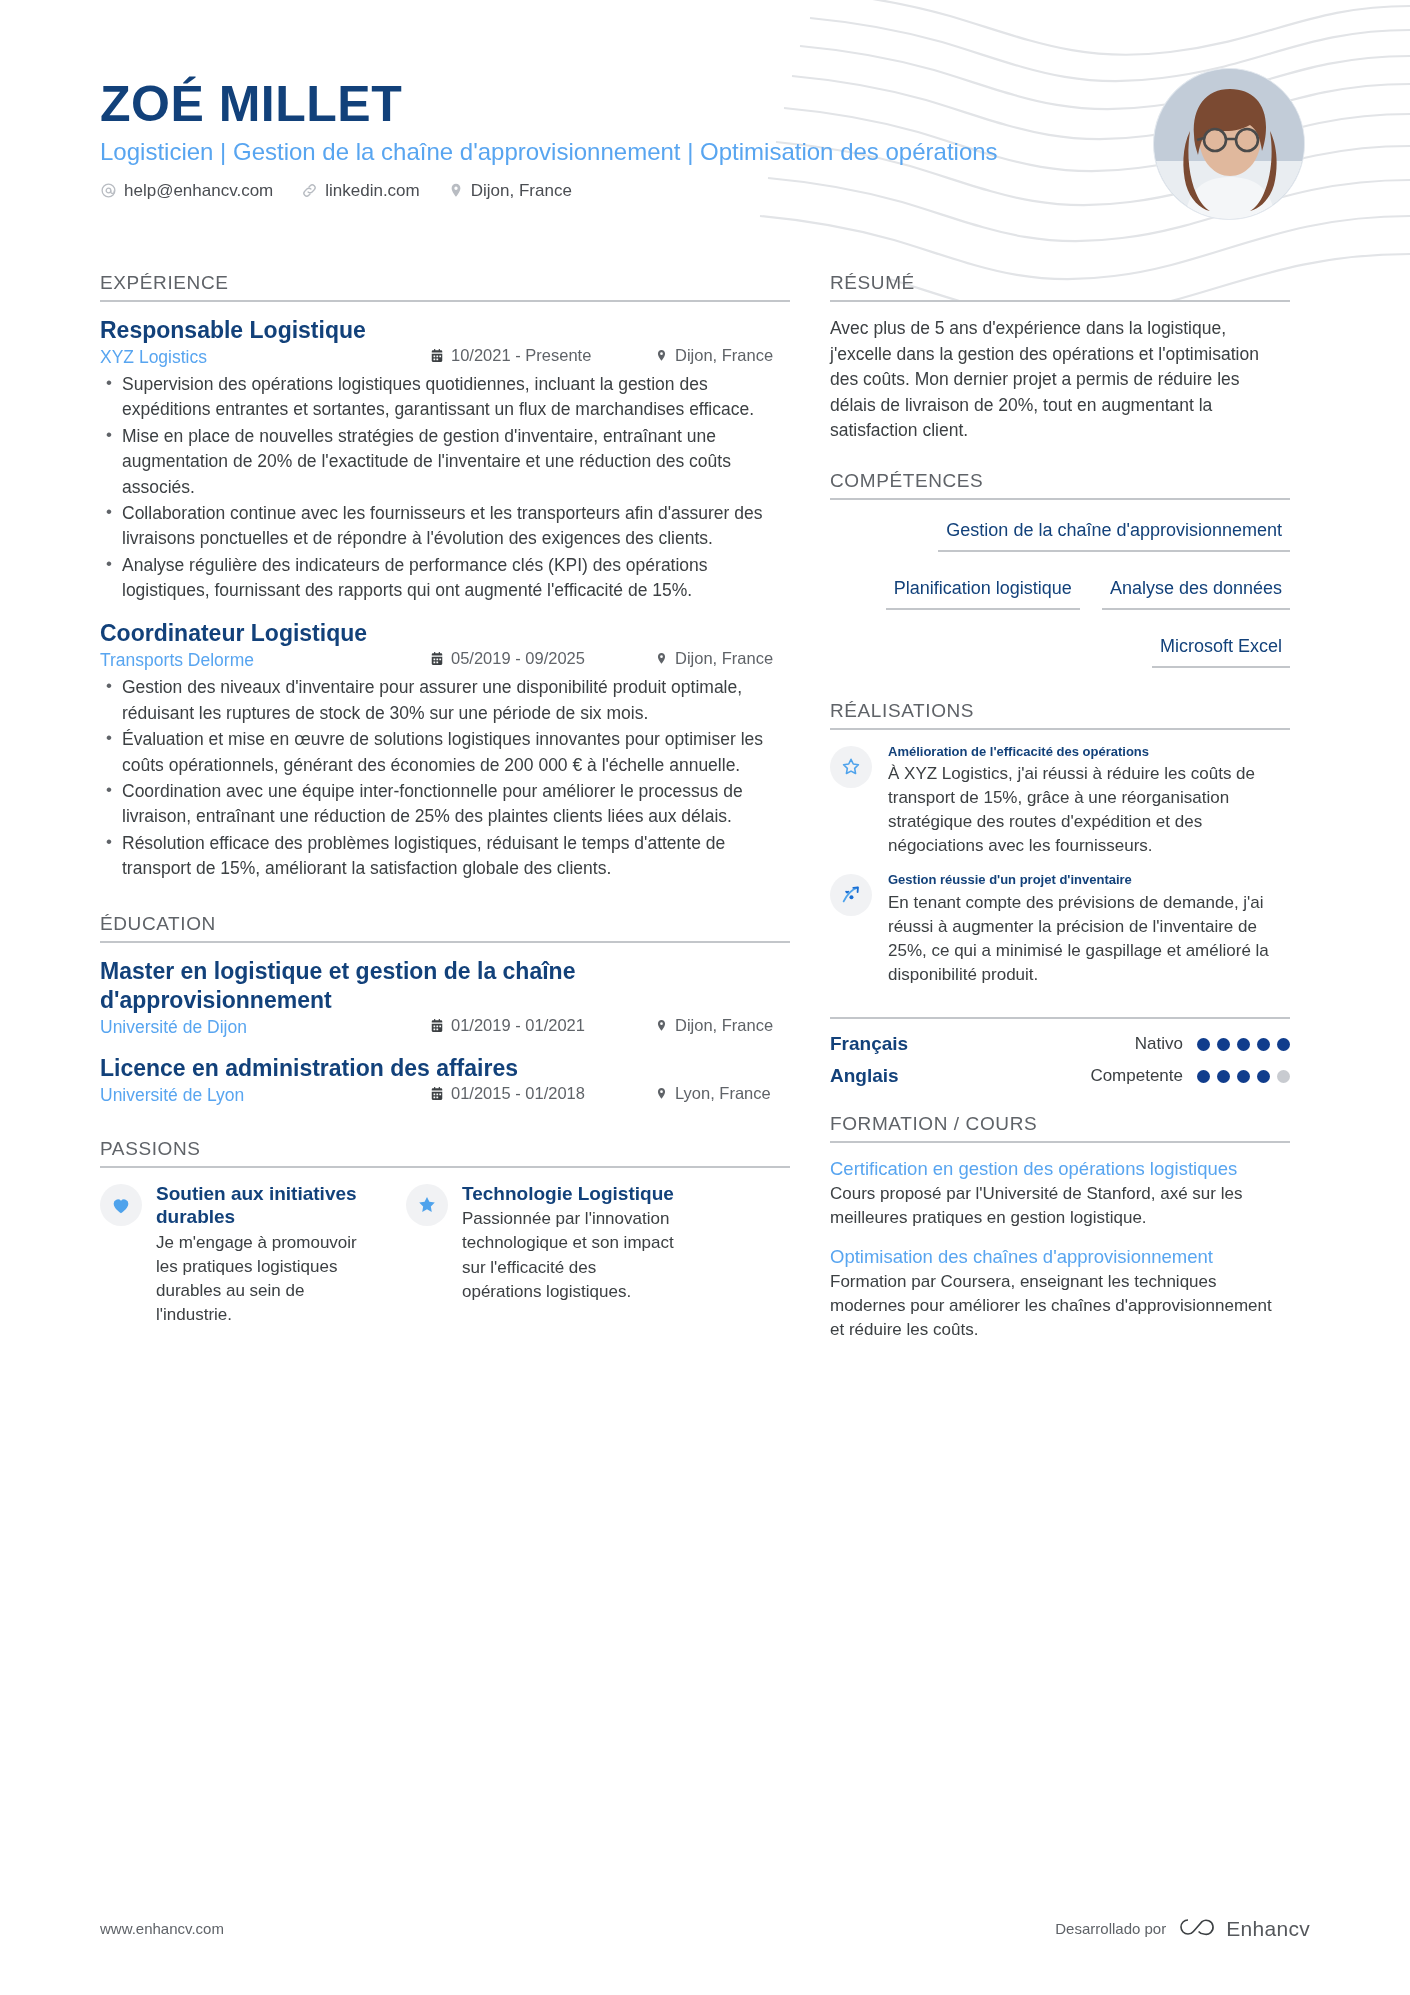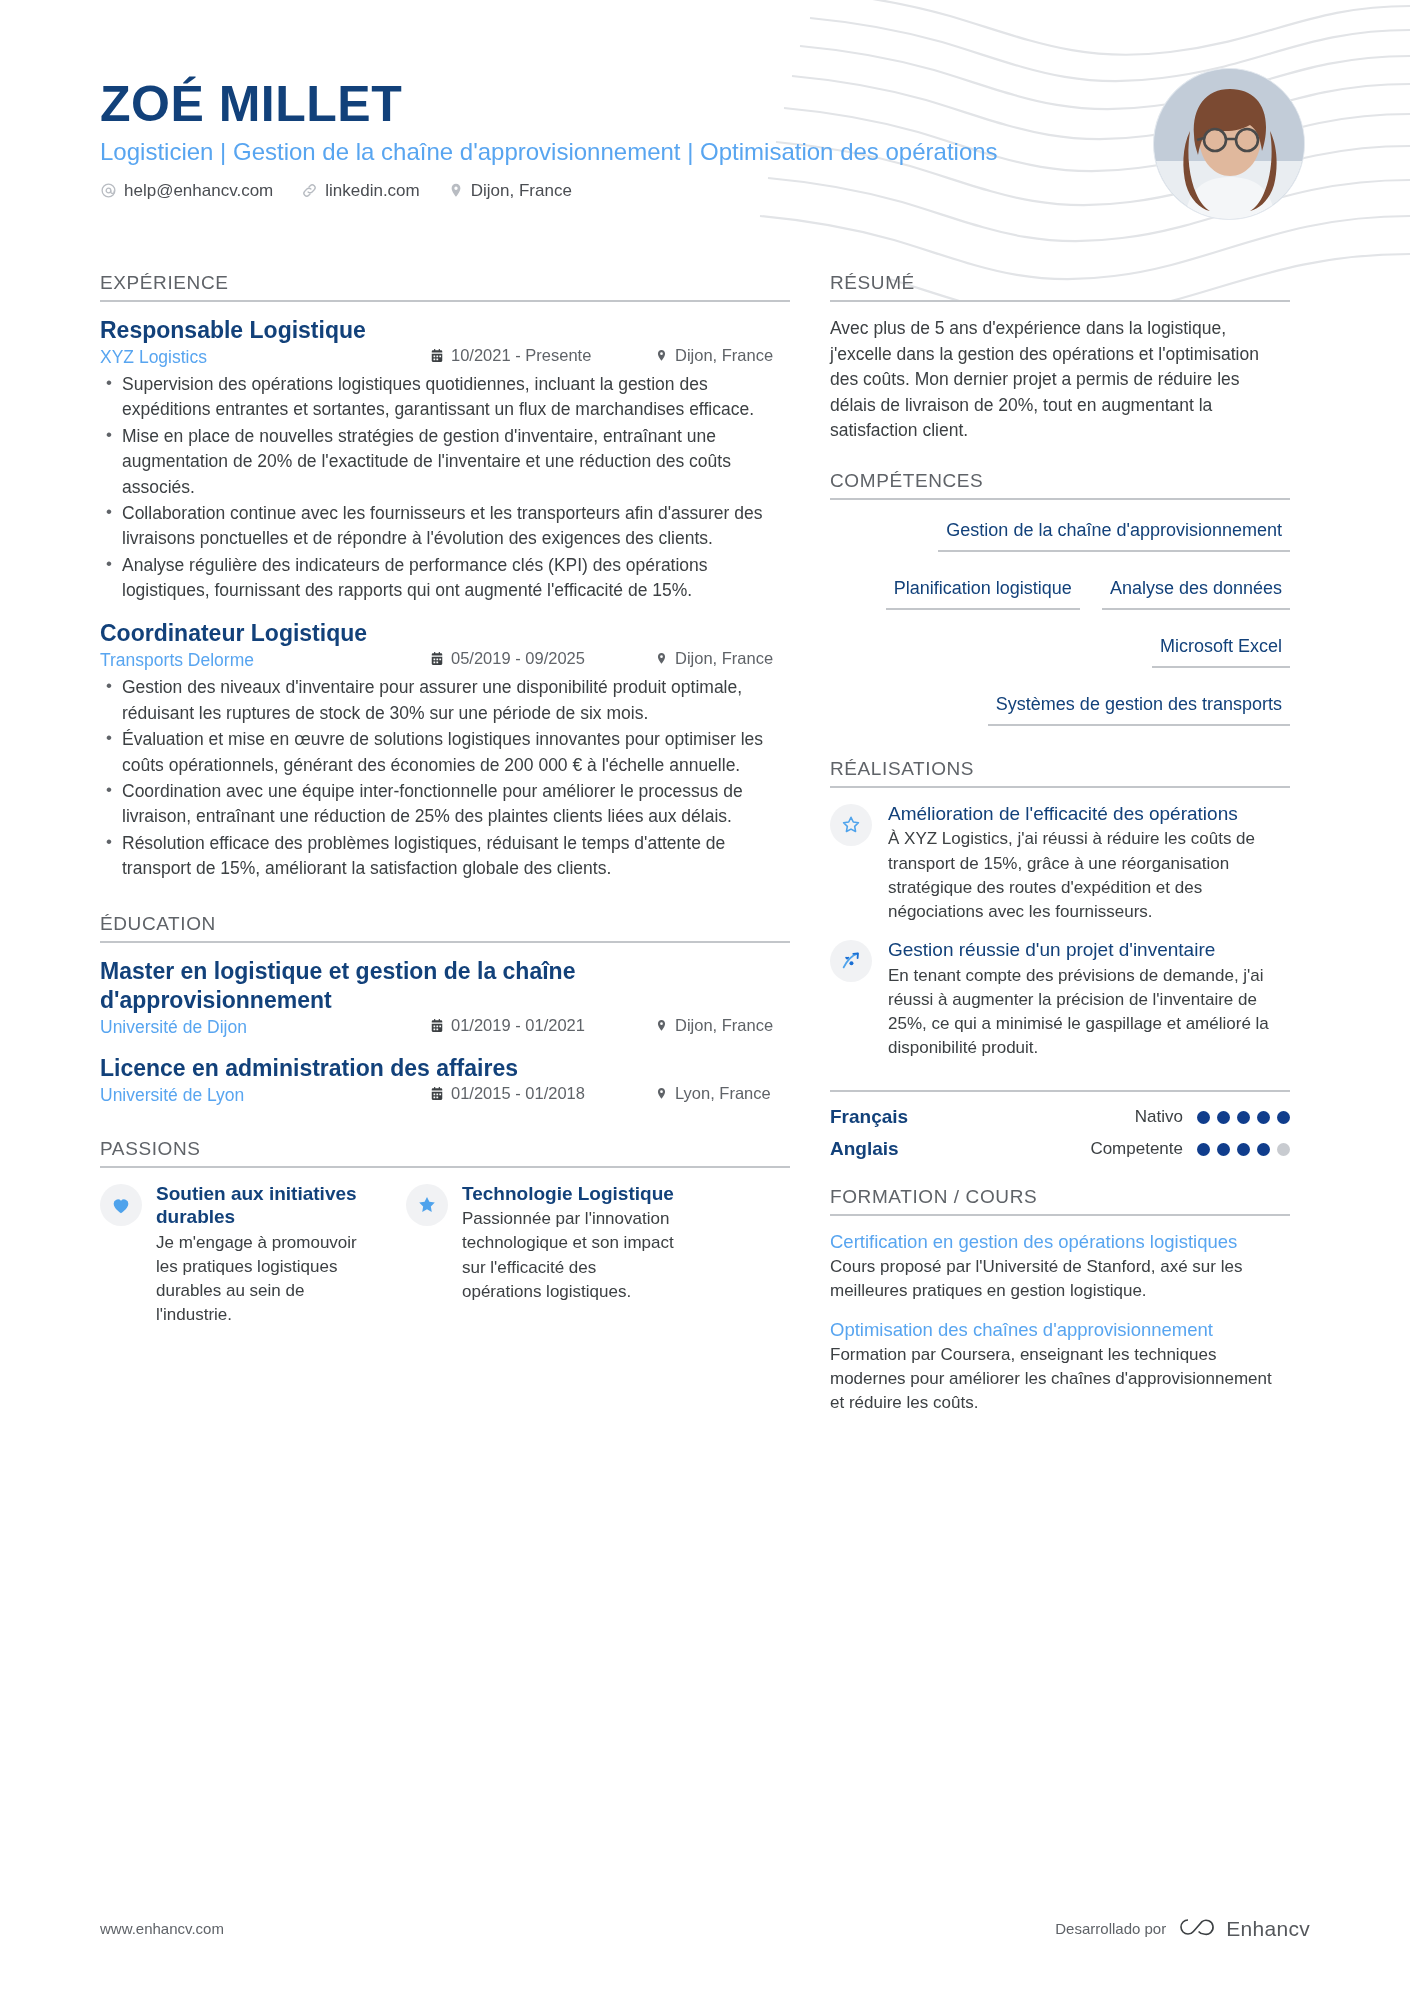--- a/index.html
+++ b/index.html
@@ -183,23 +183,23 @@
     font-size: 18px;
     color: #12417a;
     padding: 6px 8px 9px 8px;
     border-bottom: 2px solid #c3c6ca;
     margin-bottom: 12px;
     white-space: nowrap;
   }
 
   .ach-item { display: flex; gap: 16px; margin-bottom: 14px; }
   .ach-body .ach-title {
-    font-size: 19px;
+    font-size: 13px;
     color: #12417a;
-    font-weight: 400;
+    font-weight: 700;
     line-height: 1.25;
     margin-bottom: 2px;
   }
   .ach-body .ach-text {
     font-size: 17px;
     line-height: 1.42;
     color: #3c4043;
   }
 
   .lang-row {
@@ -494,21 +494,20 @@
       <div class="gap-22"></div>
 
       <div class="sec">
         <div class="sec-title">COMPÉTENCES</div>
         <div class="sec-rule"></div>
         <div class="skills">
           <span class="skill">Gestion de la chaîne d'approvisionnement</span>
           <span class="skill">Planification logistique</span>
           <span class="skill">Analyse des données</span>
           <span class="skill">Microsoft Excel</span>
-          <span class="skill">Systèmes de gestion des transports</span>
         </div>
       </div>
 
       <div class="gap-16"></div>
 
       <div class="sec">
         <div class="sec-title">RÉALISATIONS</div>
         <div class="sec-rule"></div>
 
         <div class="ach-item">

